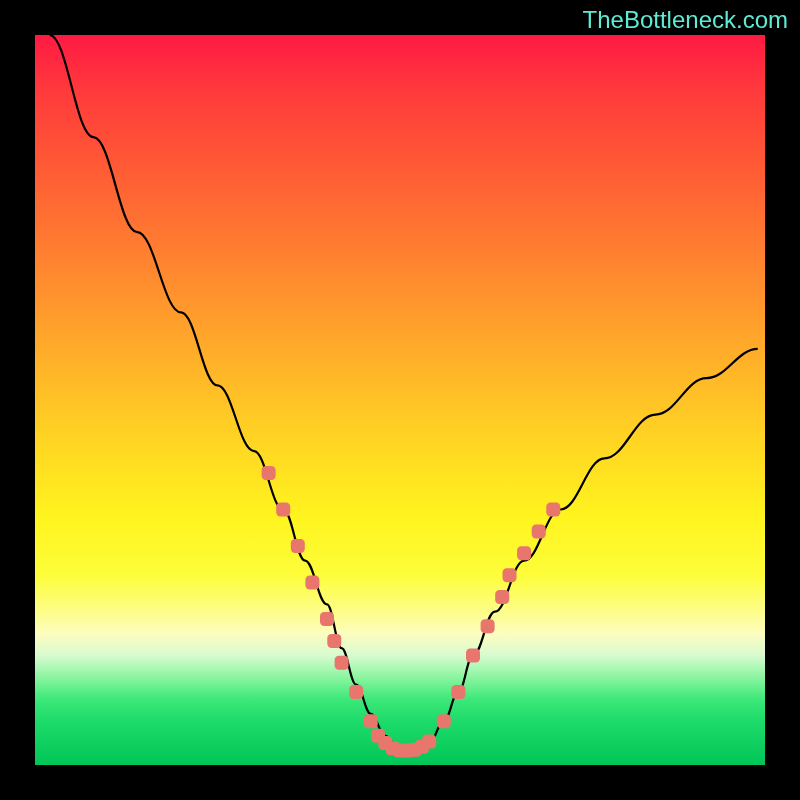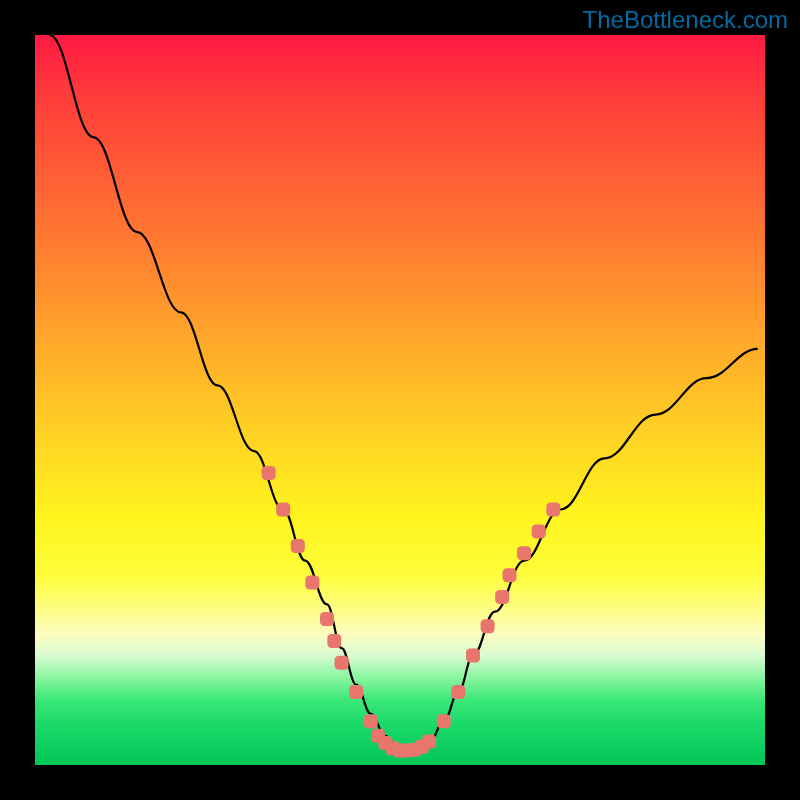--- a/index.html
+++ b/index.html
@@ -8,21 +8,21 @@
     height: 800px;
     background: #000;
     position: relative;
     overflow: hidden;
     font-family: Arial, sans-serif;
   }
   .watermark {
     position: absolute;
     top: 6px;
     right: 12px;
-    color: #0369a1;
+    color: #5eead4;
     font-size: 24px;
     font-weight: 500;
     z-index: 10;
   }
   .plot-area {
     position: absolute;
     top: 35px;
     left: 35px;
     width: 730px;
     height: 730px;

